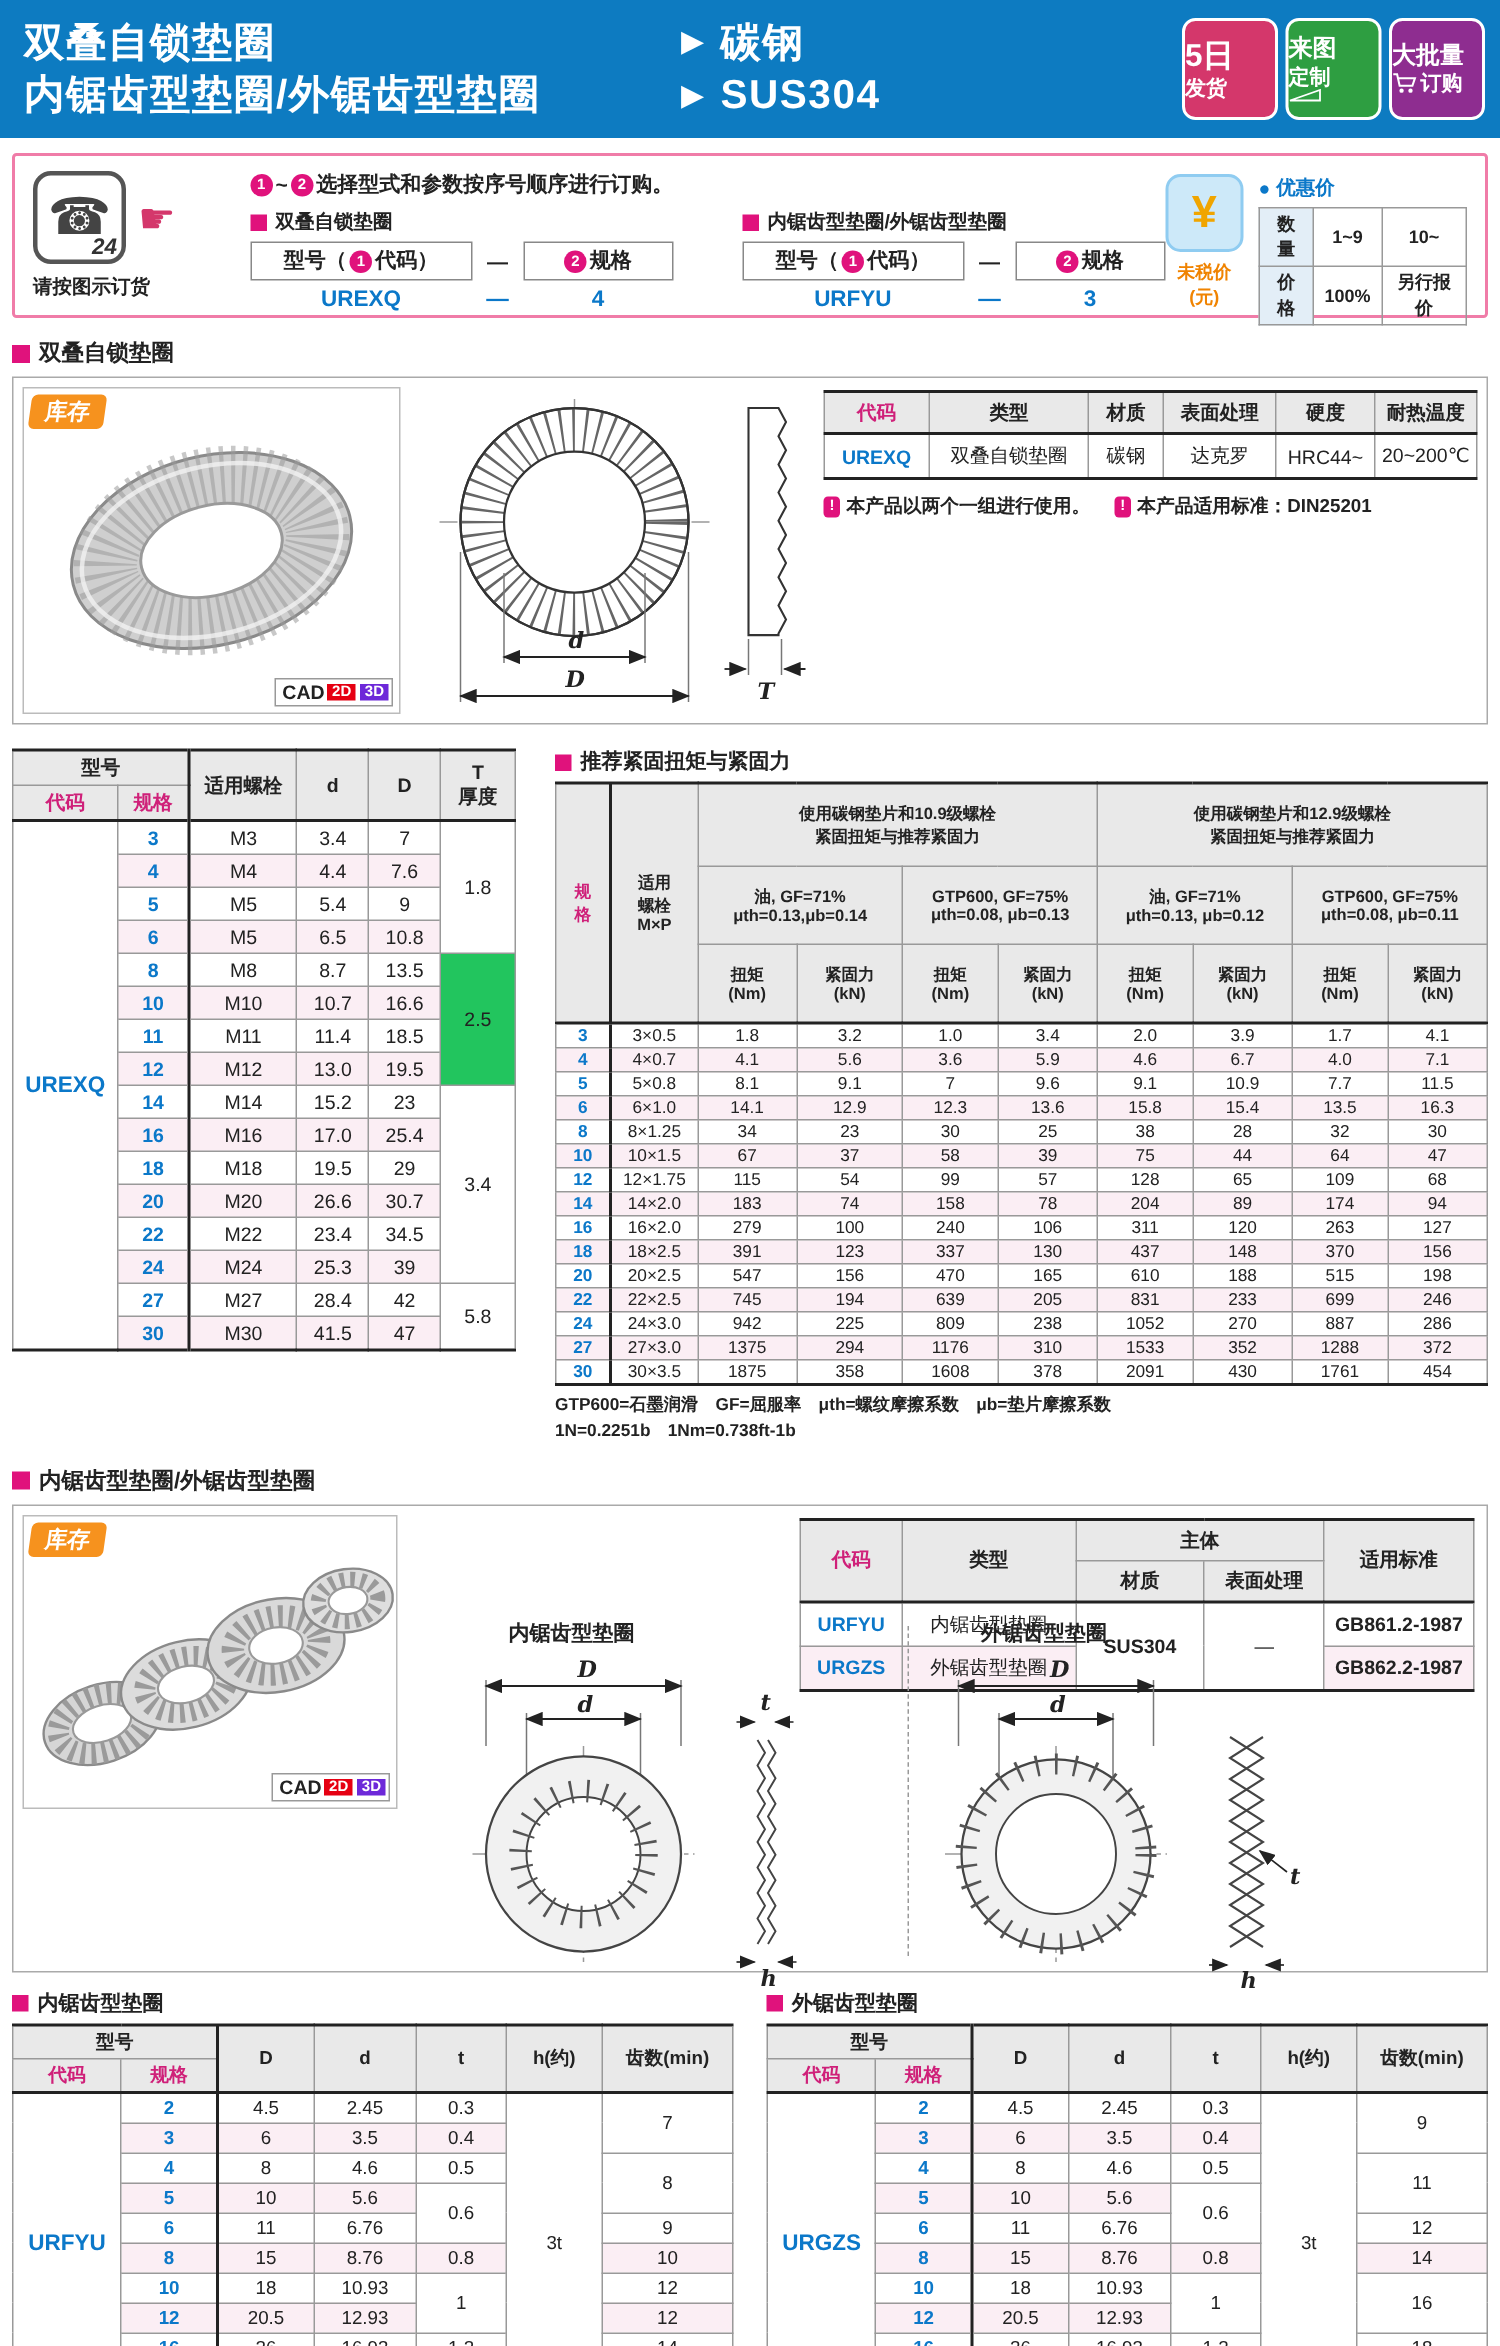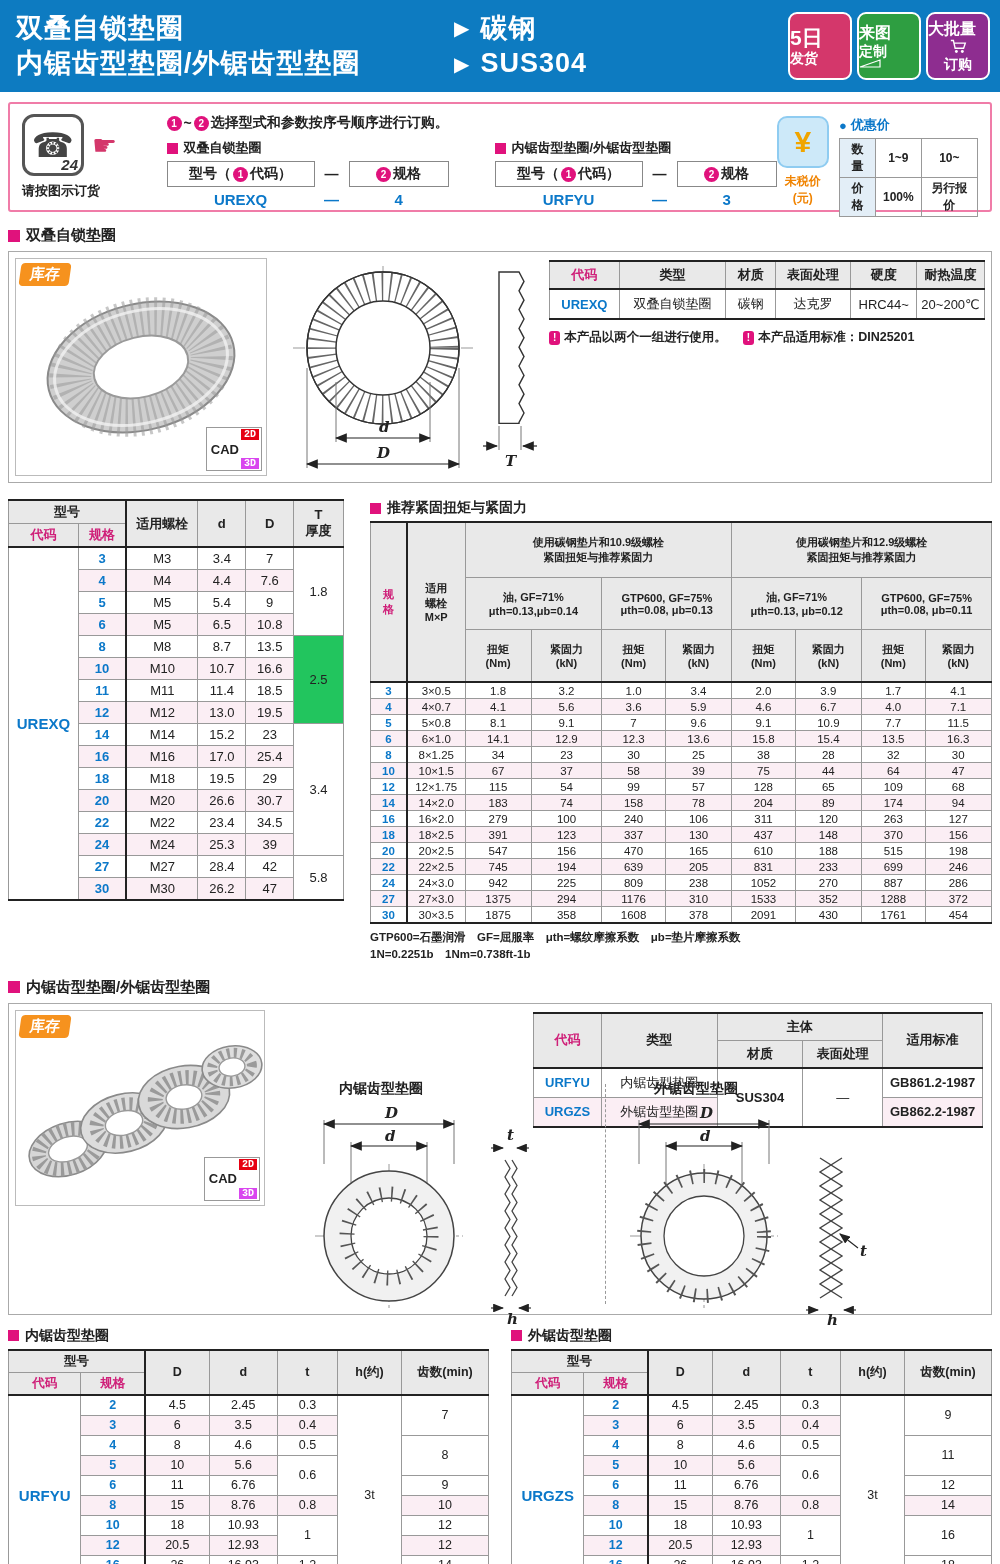--- a/index.html
+++ b/index.html
@@ -14,21 +14,21 @@
   .title-row .name { width:438px; }
   .title-row .arw { font-size:20px; margin-right:10px; }
   .badges { display:flex; gap:5px; }
   .badge { width:64px; height:68px; border-radius:9px; border:2px solid #fff; display:flex; flex-direction:column; justify-content:center; color:#fff; font-weight:bold; line-height:1.15; }
   .badge-pink { background:#d4376b; }
   .badge-green { background:#2e9e41; }
   .badge-purple { background:#8e2d90; }
   .badge .b1 { font-size:16px; }
   .badge-pink .b1 { font-size:21px; }
   .badge .b2 { font-size:14px; }
-  .badge .row2 { display:flex; align-items:center; gap:2px;flex-direction:column; }
+  .badge .row2 { display:flex; align-items:center; gap:2px; }
 
   
   .order-box { margin:10px 8px 0; border:2px solid #f07ca8; border-radius:3px; padding:10px 12px 8px; display:flex; height:110px; background:#fff; }
   .phone-col { width:152px; }
   .phone-row { display:flex; align-items:center; }
   .phone-icon { width:62px; height:62px; border:3px solid #555; border-radius:12px; position:relative; display:flex; align-items:center; justify-content:center; background:#fff; }
   .ph-glyph { font-size:34px; color:#444; }
   .p24 { position:absolute; right:3px; bottom:0; font-weight:bold; font-style:italic; font-size:15px; color:#333; }
   .hand { color:#d4376b; font-size:28px; margin-left:8px; }
   .phone-caption { font-weight:bold; font-size:13px; margin-top:6px; }
@@ -62,24 +62,24 @@
   .tbl-title { display:flex; align-items:center; font-size:14px; font-weight:bold; margin-bottom:4px; }
 
   
   .product-box { margin:0 8px; border:1px solid #aaa; background:#fff; }
   .pb1 { display:flex; padding:6px; height:232px; gap:10px; }
   .photo-box { width:252px; height:100%; border:1px solid #bbb; position:relative; background:#fff; }
   .photo-box2 { position:absolute; left:6px; top:6px; width:250px; height:196px; border:1px solid #bbb; background:#fff; }
   .stock-badge { position:absolute; top:4px; left:4px; background:#f6921e; color:#fff; font-weight:bold; font-size:15px; padding:2px 10px; border-radius:4px; transform:skewX(-8deg); z-index:2; }
   .cad-badge { position:absolute; right:4px; bottom:4px; display:flex; align-items:center; border:1px solid #999; background:#fff; padding:1px 2px; cursor:pointer; z-index:2; }
   .cad-t { font-weight:bold; font-size:13px; padding:0 2px; }
-  .cad-stack { display:flex; flex-direction:column; gap:18px;font-family:Liberation Mono, monospace; }
+  .cad-stack { display:flex; flex-direction:row; gap:3px; }
   .cad-2d, .cad-3d { display:block; color:#fff; font-size:10px; font-weight:bold; padding:0 3px; line-height:11px; }
   .cad-2d { background:#e60012; }
-  .cad-3d { background:#d946ef; }
+  .cad-3d { background:#6d28d9; }
   .drawing1 { flex:0 0 262px; display:flex; align-items:center; justify-content:center; }
   .spec1-col { flex:1; padding-top:2px; }
 
   
   .spec-table { border-collapse:collapse; text-align:center; font-size:13px; border-top:2px solid #222; border-bottom:2px solid #222; }
   .spec-table th { background:#e9e9e9; font-weight:bold; padding:4px 2px; border:1px solid #999; }
   .spec-table td { padding:5px 2px; border:1px solid #999; }
   .spec-table thead { border-bottom:2px solid #222; }
   .data-table { border-collapse:collapse; text-align:center; border-top:2px solid #222; border-bottom:2px solid #222; }
   .data-table th { background:#e9e9e9; border:1px solid #999; padding:2px; font-weight:bold; }
@@ -485,21 +485,21 @@
         <tr>
             <td class="spec-blue">27</td>
             <td class="thickL">M27</td>
             <td>28.4</td>
             <td>42</td>
             <td rowspan="2" style="background:#fff">5.8</td>
           </tr>
         <tr>
             <td class="spec-blue">30</td>
             <td class="thickL">M30</td>
-            <td>26.2</td>
+            <td>41.5</td>
             <td>47</td>
           </tr>
       </tbody>
     </table>
 
     <div class="torque-block">
       <div class="tbl-title">
         <span class="sq"></span>
         <span>推荐紧固扭矩与紧固力</span>
       </div>

